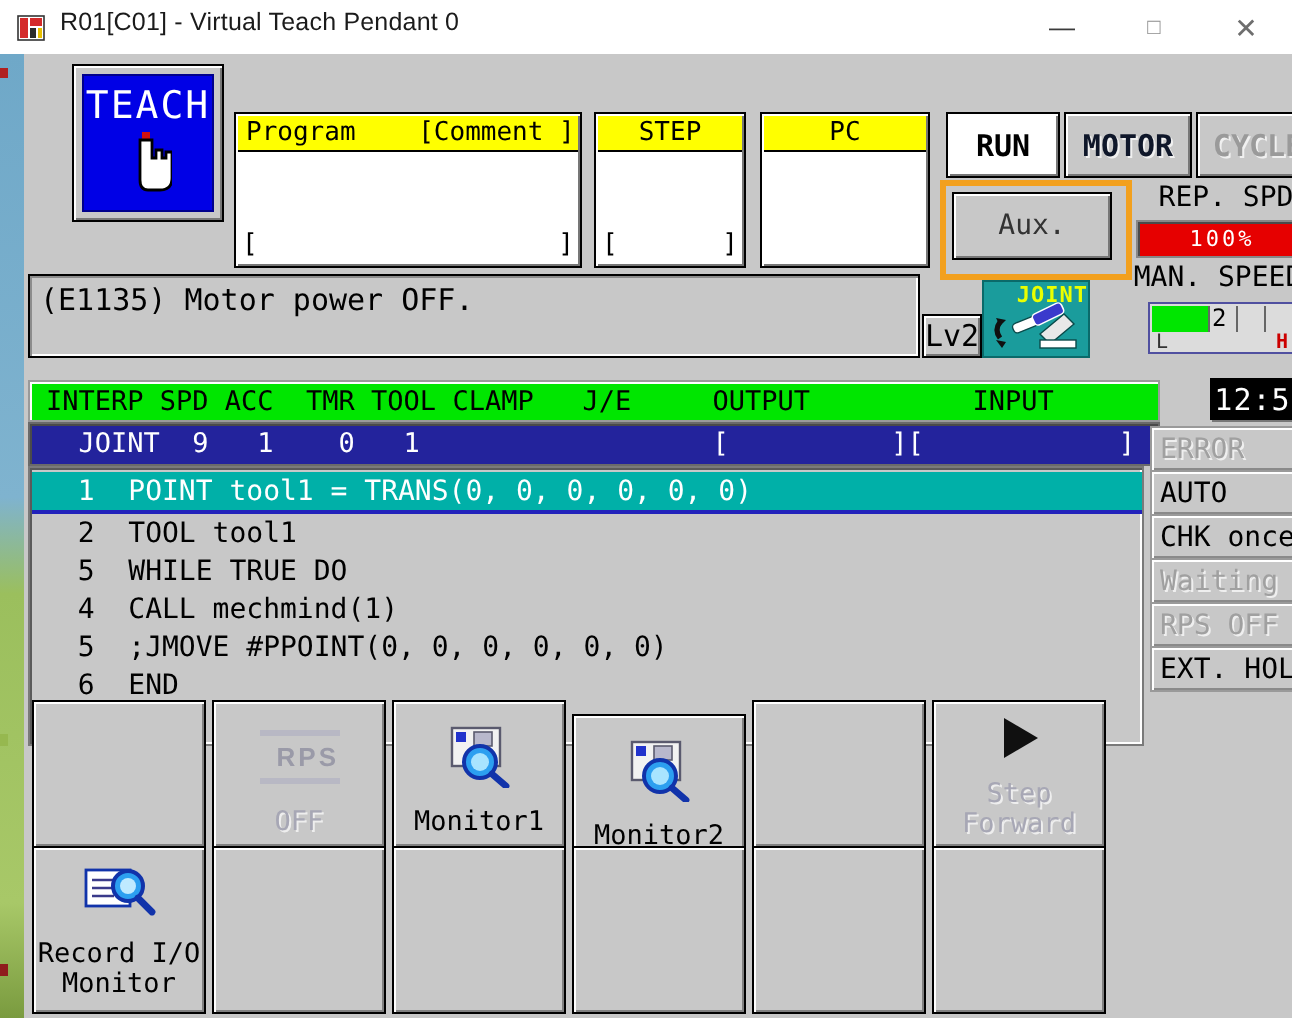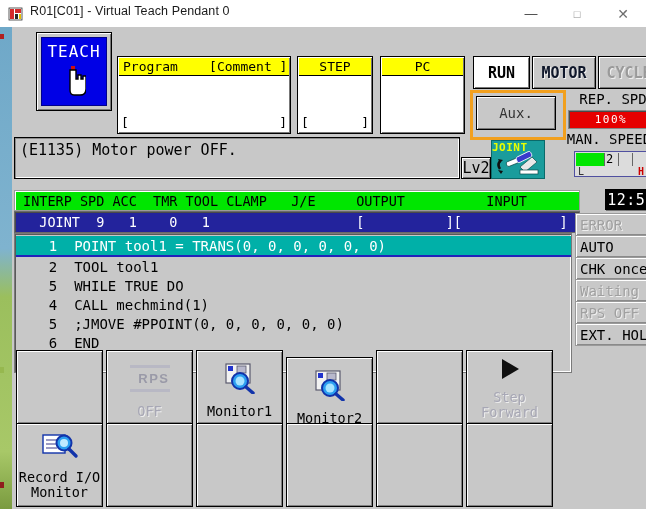--- a/index.html
+++ b/index.html
@@ -33,21 +33,21 @@
 
   
   .pendant{position:absolute;left:12px;top:27px;width:634px;height:482px;background:#c8c8c8;}
 
   
   .teach{position:absolute;left:24px;top:5px;width:74px;height:77px;
     background:#c8c8c8;border:1px solid #000;box-shadow:inset 1px 1px 0 #fff,inset -1px -1px 0 #777;}
   .teach-in{position:absolute;left:4px;top:4px;width:64px;height:67px;background:#0000e6;
     border:1px solid #00008c;}
   .teach-lbl{position:absolute;left:0;top:4px;width:64px;text-align:center;color:#fff;
-    font-size:16px;letter-spacing:1px;font-family:"DejaVu Sans Mono",monospace;}
+    font-size:19px;letter-spacing:1px;font-family:"DejaVu Sans Mono",monospace;}
   .teach-hand{position:absolute;left:22px;top:28px;width:22px;height:30px;}
 
   
   .panel{position:absolute;background:#ffffff;border:1px solid #000;
     box-shadow:inset 1px 1px 0 #fff,inset -1px -1px 0 #777;}
   .panel .hdr{position:absolute;left:1px;top:1px;right:1px;height:17px;background:#ffff00;
     border-bottom:1px solid #000;font-size:13px;color:#000;white-space:pre;
     display:flex;align-items:center;}
   .panel .bodyline{position:absolute;left:3px;right:3px;bottom:3px;height:16px;
     font-size:13px;color:#000;display:flex;justify-content:space-between;align-items:center;}
@@ -90,37 +90,37 @@
 
   
   .msgbar{position:absolute;left:2px;top:110px;width:444px;height:40px;background:#c8c8c8;
     border:1px solid #000;box-shadow:inset 1px 1px 0 #8c8c8c,inset -1px -1px 0 #ffffff;}
   .msgtext{position:absolute;left:5px;top:3px;font-size:15px;color:#000;white-space:pre;}
   .lv2{position:absolute;left:449px;top:130px;width:28px;height:20px;background:#c8c8c8;
     border:1px solid #000;box-shadow:inset 1px 1px 0 #fff,inset -1px -1px 0 #777;
     display:flex;align-items:center;justify-content:center;font-size:15px;color:#000;}
   .jointicon{position:absolute;left:479px;top:113px;width:52px;height:37px;background:#1a9c9c;
     border:1px solid #0a6a6a;overflow:hidden;}
-  .jointicon .jtxt{position:absolute;left:0;top:0px;width:52px;text-align:left;
+  .jointicon .jtxt{position:absolute;left:0;top:0px;width:52px;text-align:right;
     font-size:11px;font-weight:bold;color:#eaff00;letter-spacing:0.5px;}
 
   
   .thdr{position:absolute;left:2px;top:163px;width:556px;height:19px;background:#00e600;
     border:1px solid #9a9a9a;box-shadow:inset 1px 1px 0 #ffffff;
     font-size:13.5px;color:#000;white-space:pre;display:flex;align-items:center;padding-left:8px;}
   .trow{position:absolute;left:2px;top:184px;width:556px;height:20px;background:#23239c;
     border:1px solid #6a6a6a;box-shadow:inset 1px 1px 0 #4a4a4a;
     font-size:13.5px;color:#ffffff;white-space:pre;display:flex;align-items:center;padding-left:8px;}
 
   
   .editor{position:absolute;left:2px;top:206px;width:556px;height:138px;background:#c8c8c8;
     border:1px solid #7a7a7a;box-shadow:inset 1px 1px 0 #5a5a5a,inset -1px -1px 0 #fff;
     overflow:hidden;}
   .codeline{position:absolute;left:1px;width:552px;height:19px;font-size:14px;color:#000;
-    white-space:pre;display:flex;align-items:center;padding-left:16px;}
+    white-space:pre;display:flex;align-items:center;padding-left:6px;}
   .codeline.sel{background:#00b0a8;color:#ffffff;border-bottom:2px solid #2222bb;}
   .eofline{position:absolute;left:1px;width:552px;height:19px;font-size:14px;color:#000;
     white-space:pre;display:flex;align-items:center;padding-left:0px;}
 
   
   .clock{position:absolute;left:593px;top:162px;width:50px;height:19px;background:#000000;
     border:1px solid #000;box-shadow:1px 1px 0 #777;display:flex;align-items:center;
     justify-content:center;color:#ffffff;font-size:15px;letter-spacing:0.5px;}
   .statbtn{position:absolute;left:563px;width:82px;height:21px;background:#c8c8c8;
     border:1px solid #9a9a9a;box-shadow:inset 1px 1px 0 #ffffff,inset -1px -1px 0 #8a8a8a;

